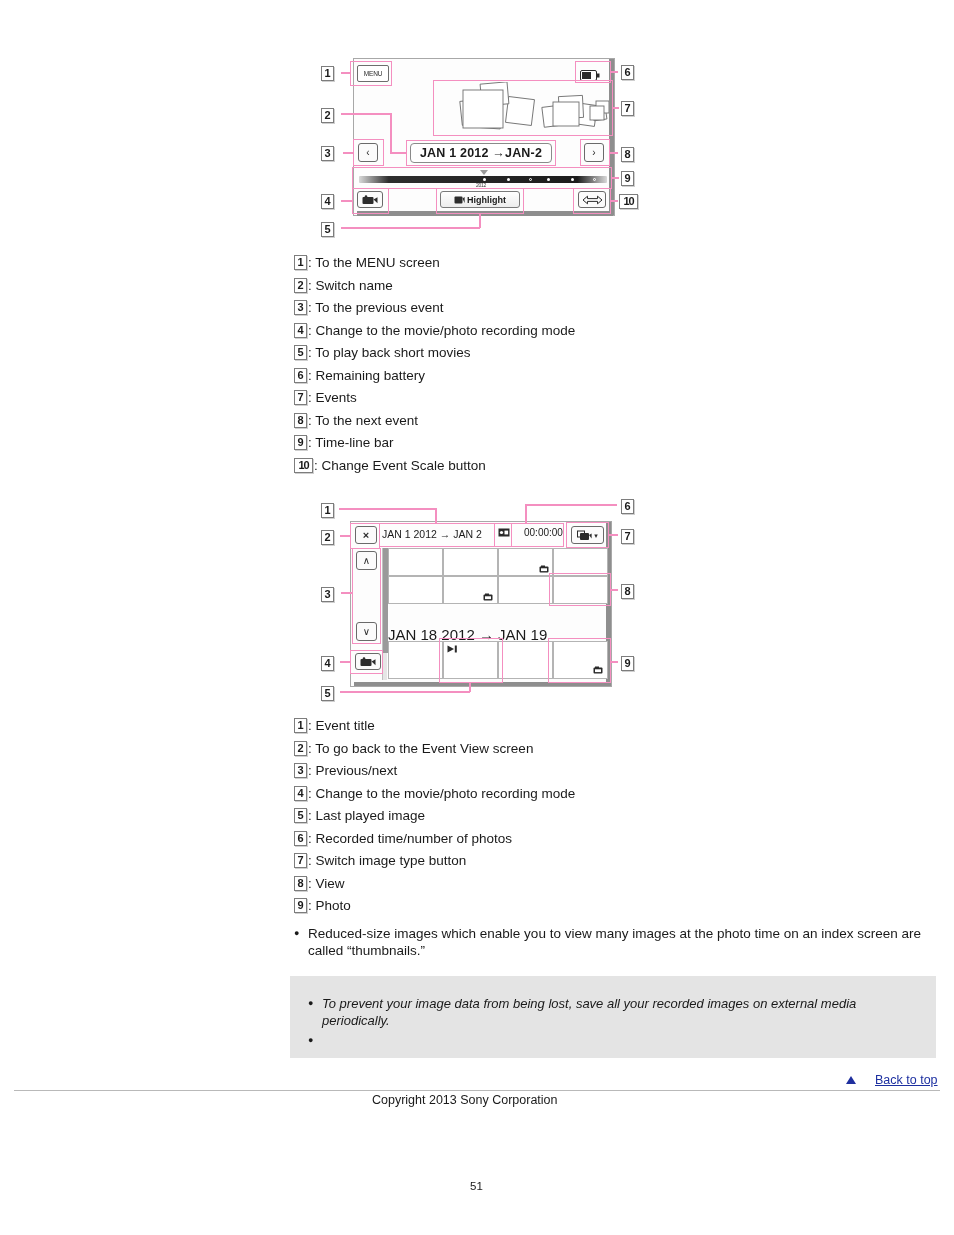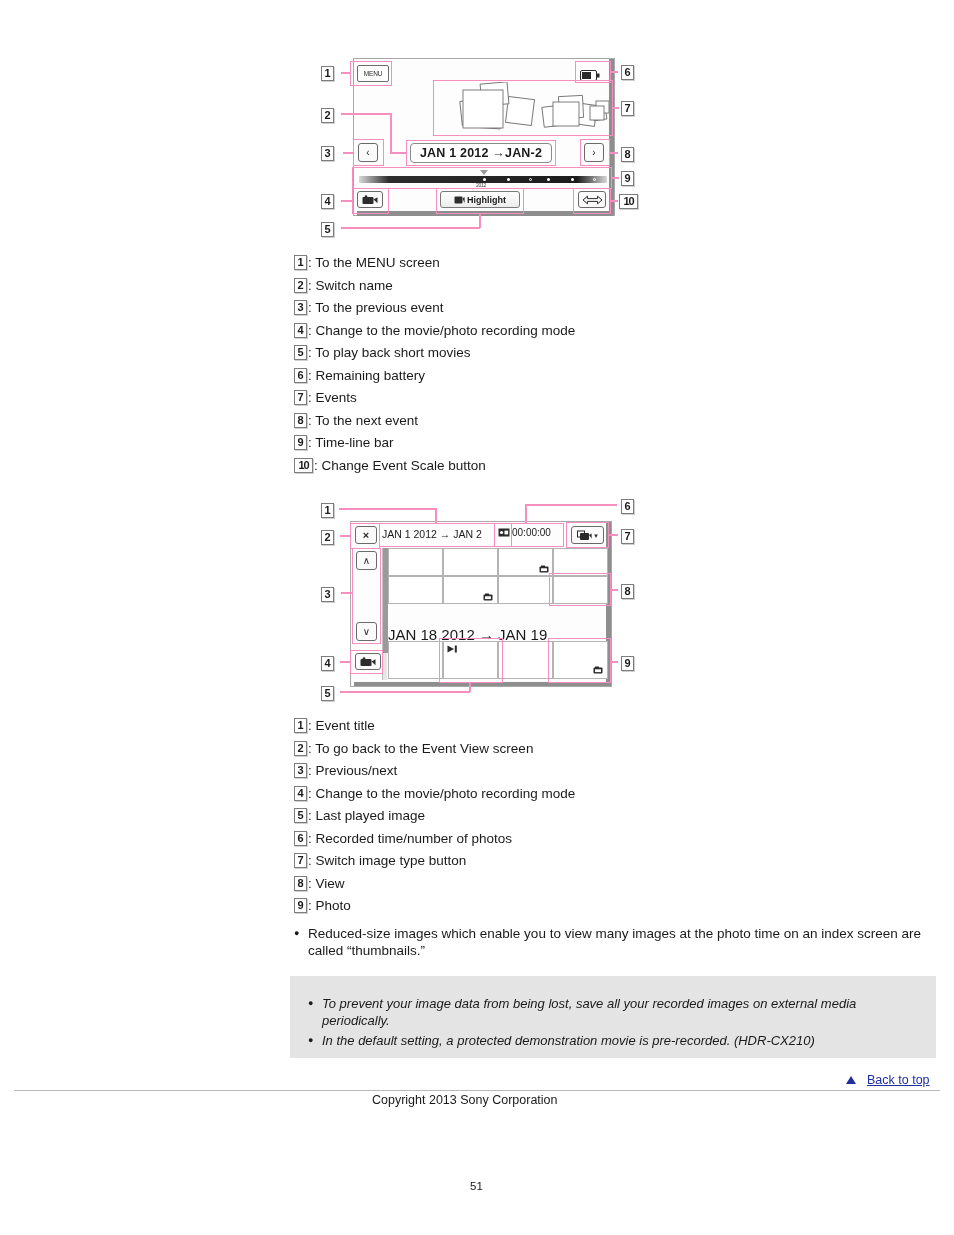--- a/index.html
+++ b/index.html
@@ -119,21 +119,21 @@
     padding: 12px 14px 10px 18px;
   }
   .notepanel .bulletrow { margin-top: 0; margin-bottom: 2px; }
   .notepanel .txt { font-size: 13px; line-height: 17px; font-style: italic; }
 
   
   .backtotop {
     position: absolute;
     font-size: 12.5px;
     color: #1c2fa0;
-    display: flex; align-items: center; gap: 11px;
+    display: flex; align-items: center; gap: 19px;
     text-decoration: none;
   }
   .backtotop .tri {
     width: 0; height: 0;
     border-left: 5px solid transparent; border-right: 5px solid transparent;
     border-bottom: 8px solid #1f2f9e;
   }
   .backtotop .lbl { text-decoration: underline; }
   .hr { position: absolute; background: #b9b9b9; height: 1px; }
   .copyright { position: absolute; font-size: 12.5px; color: #1a1a1a; }
@@ -347,21 +347,21 @@
     <div class="abs" style="left:354px; top:682px; width:252px; height:4px; background:#8e8e8e;"></div>
 
     <div class="lcd-btn" style="left:355px; top:526px; width:22px; height:18px; font-size:11px; font-weight:bold;">
       <span>×</span>
     </div>
 
     <div class="abs" style="left:382px; top:528px; font-size:10.5px; color:#1a1a1a; white-space:nowrap;">
       <span>JAN 1 2012 → JAN 2</span>
     </div>
 
-    <div class="abs" style="left:498px; top:527px; display:flex; align-items:center; gap:2px; font-size:10px;">
+    <div class="abs" style="left:498px; top:527px; display:flex; align-items:center; gap:14px; font-size:10px;">
       <svg width="12" height="9" viewBox="0 0 12 9">
         <rect x="0.5" y="0.5" width="11" height="8" fill="#2a2a2a"></rect>
         <circle cx="3.5" cy="4.5" r="1.6" fill="#ffffff"></circle>
         <rect x="6.5" y="2.6" width="3.6" height="3.8" fill="#ffffff"></rect>
       </svg>
       <span>00:00:00</span>
     </div>
 
     <div class="lcd-btn" style="left:571px; top:526px; width:33px; height:18px; gap:2px;">
       <svg width="15" height="11" viewBox="0 0 15 11">
@@ -527,21 +527,20 @@
     </div>
   </div>
 
   <div class="notepanel" style="left:290px; top:976px; width:646px; height:82px;">
     <div class="bulletrow" style="margin-top:7px;">
       <span class="bullet" style="font-size:9px;">●</span>
       <span class="txt" style="max-width:600px;">To prevent your image data from being lost, save all your recorded images on external media periodically.</span>
     </div>
     <div class="bulletrow" style="margin-top:3px;">
       <span class="bullet" style="font-size:9px;">●</span>
-      <span class="txt" style="max-width:600px;">In the default setting, a protected demonstration movie is pre-recorded. (HDR-CX210)</span>
     </div>
   </div>
 
   <a class="backtotop" href="#" style="left:846px; top:1073px;">
     <span class="tri"></span>
     <span class="lbl">Back to top</span>
   </a>
 
   <div class="hr" style="left:14px; top:1090px; width:926px;"></div>
 

